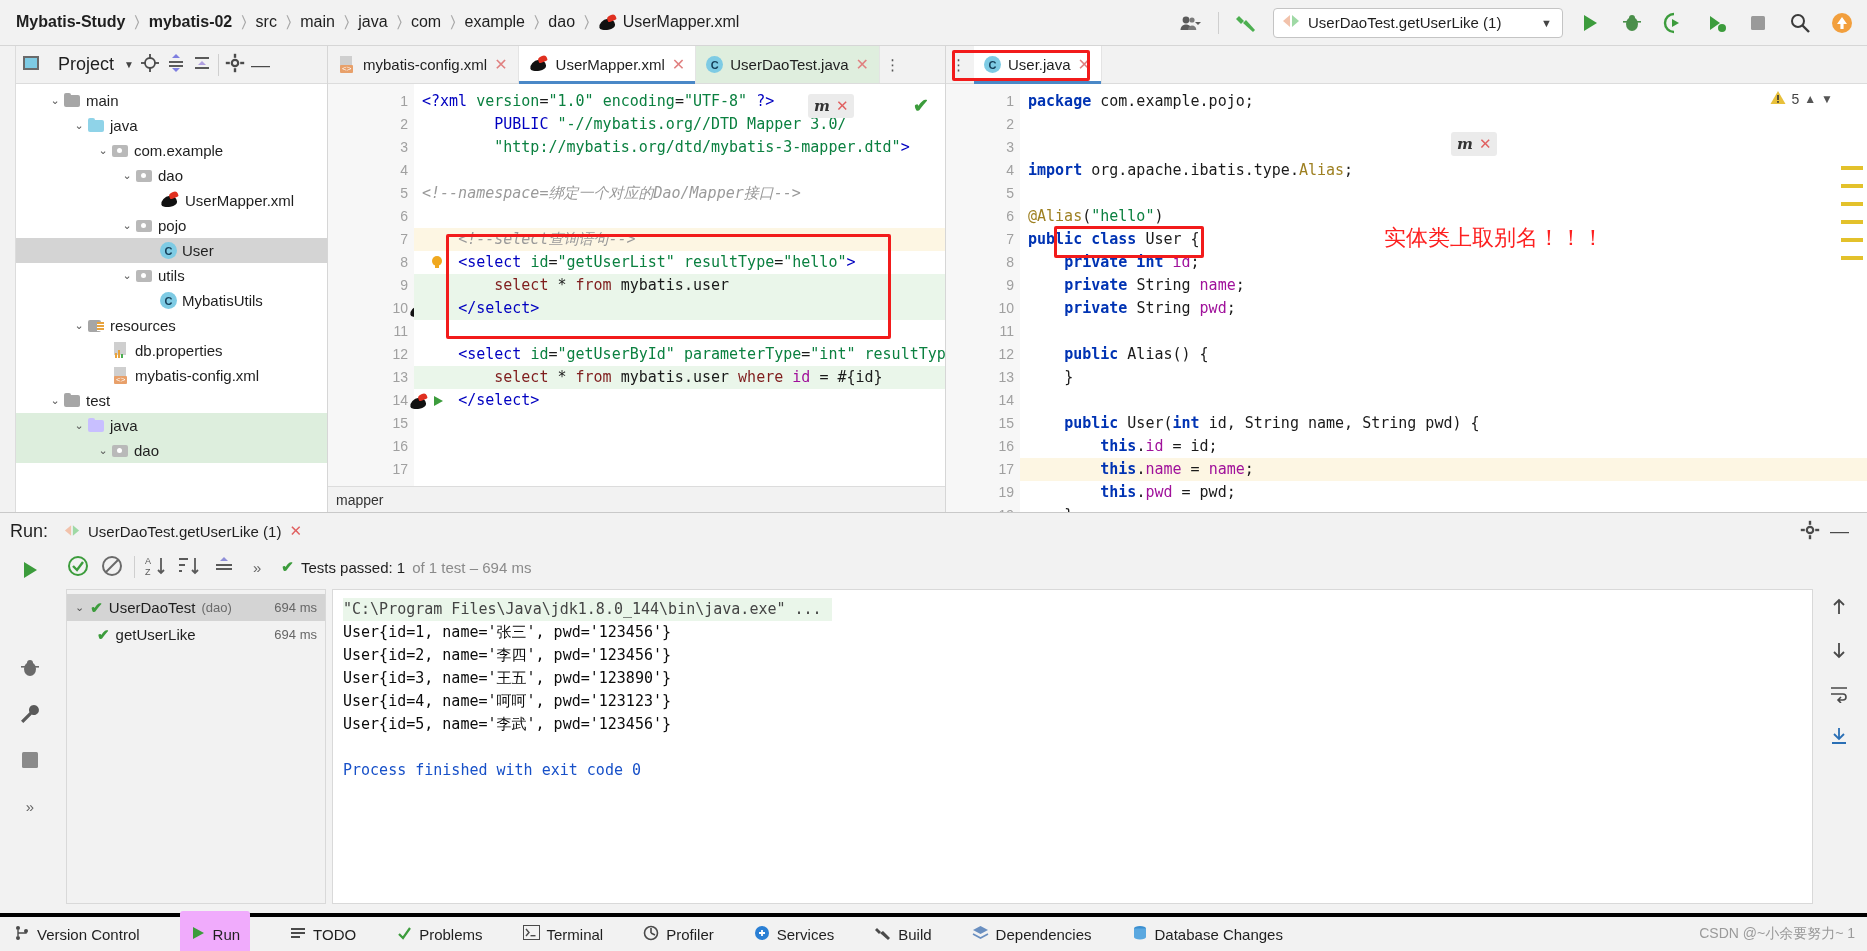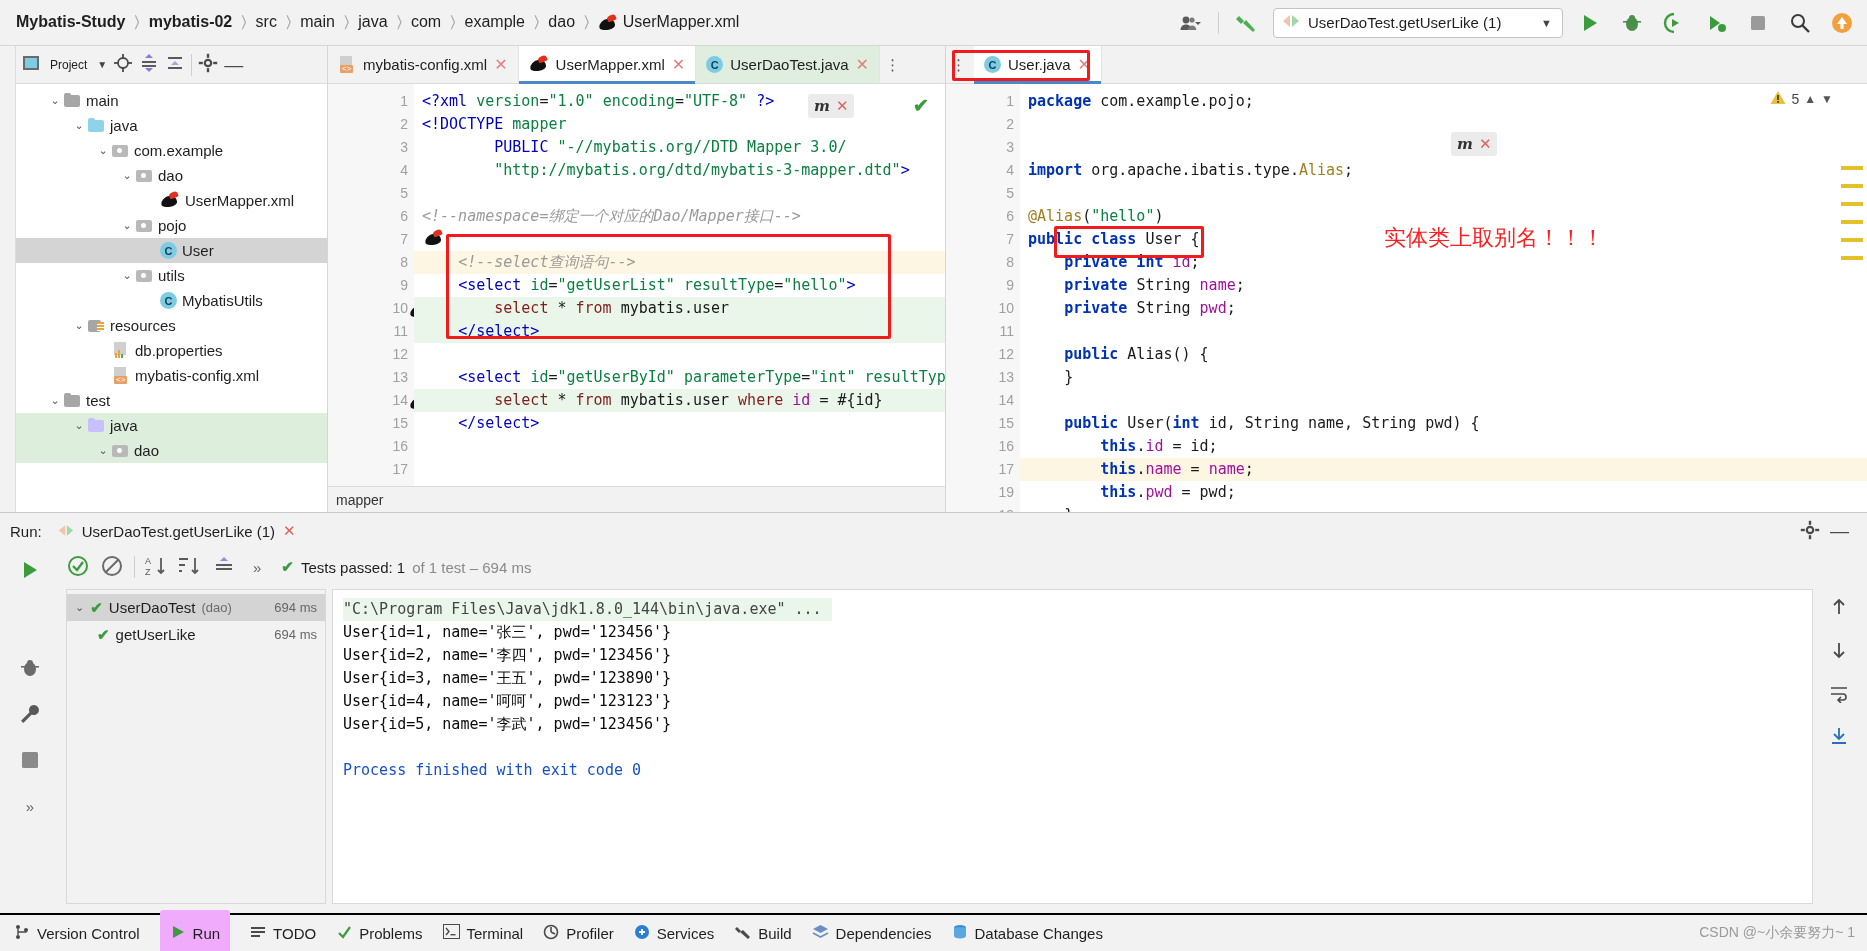--- a/index.html
+++ b/index.html
@@ -61,21 +61,21 @@
 
   
   #leftstrip { width:16px; background:#f2f2f2; border-right:1px solid #dcdcdc; position:relative;}
 
   
   #project { width: 312px; background:#fff; border-right:1px solid #d6d6d6; display:flex; flex-direction:column;}
   #project-header {
     height:38px; background:#f2f2f2; border-bottom:1px solid #dcdcdc;
     display:flex; align-items:center; padding:0 6px; gap:6px;
   }
-  #project-header .ptitle { font-size:12px; margin-left:4px; margin-right:4px;}
+  #project-header .ptitle { font-size:18px; margin-left:12px; margin-right:4px;}
   #tree { flex:1; overflow:hidden; padding-top:4px; font-size:15px; }
   .trow { display:flex; align-items:center; height:25px; padding-left:4px; white-space:nowrap;}
   .trow.sel { background:#d4d4d4; }
   .trow.selgreen { background:#ddeedd; }
   .chev { width:18px; text-align:center; color:#5a5a5a; font-size:11px; }
   .tlabel { margin-left:5px; }
   .fi { width:17px; height:15px; display:inline-block; position:relative; }
   .fi.folder::before{
     content:""; position:absolute; left:0; top:2px; width:16px; height:12px;
     background:#a6a6a6; border-radius:2px;
@@ -171,21 +171,21 @@
 
   .popup{
     position:absolute; background:#ebebeb; border-radius:3px; padding:3px 6px;
     display:flex; align-items:center; gap:6px;
   }
   .mglyph{ font-family:"DejaVu Serif",serif; font-style:italic; font-weight:bold; font-size:15px; color:#333;}
 
   
   #runpanel { height: 398px; background:#f2f2f2; display:flex; flex-direction:column; border-top:1px solid #c9c9c9;}
   #run-head { height:36px; display:flex; align-items:center; padding:0 10px; gap:10px; }
-  #run-head .runlabel { font-size:15px; }
+  #run-head .runlabel { font-size:18px; }
   #run-tab { display:flex; align-items:center; gap:8px; font-size:15px; padding:4px 6px; }
   #run-body { flex:1; display:flex; }
   #run-side {
     width:60px; display:flex; flex-direction:column; align-items:center; padding-top:6px; gap:16px;
   }
   #run-side .sbtn{ width:30px;height:30px;display:flex;align-items:center;justify-content:center;color:#5a5a5a;}
   #run-content { flex:1; display:flex; flex-direction:column; }
   #run-toolbar { height:36px; display:flex; align-items:center; gap:10px; padding-left:6px; }
   #tests-status { display:flex; align-items:center; gap:7px; font-size:15px; margin-left:10px;}
   #tests-status .muted{ color:#8a8a8a;}
@@ -196,21 +196,21 @@
   #test-tree .ttrow.sel{ background:#d4d4d4;}
   #console { flex:1; background:#fff; border:1px solid #d9d9d9; padding:8px 0 0 10px; overflow:hidden;}
   #console .ln{ height:23px; line-height:23px; font-size:15px; white-space:pre; color:#0a0a0a;}
   #console .ln.cmd{ background:#eaf6ea; color:#444; display:inline-block; padding-right:10px;}
   #console .ln.done{ color:#1750c8;}
   #run-rightbar{ width:40px; display:flex; flex-direction:column; align-items:center; padding-top:8px; gap:20px; color:#4a4a4a;}
 
   
   #statusbar {
     position:absolute; left:0; right:0; bottom:0; height:38px; background:#f2f2f2;
-    border-top:2px solid #000000; display:flex; align-items:center; gap:20px; padding-left:14px;
+    border-top:4px solid #000000; display:flex; align-items:center; gap:40px; padding-left:14px;
     font-size:15px;
   }
   #statusbar .sitem{ display:flex; align-items:center; gap:7px; white-space:nowrap;}
   #statusbar .sitem.active{ background:#f0abfc; padding:14px 10px; border-radius:3px;}
   #watermark{ margin-left:auto; margin-right:12px; color:#9a9a9a; font-size:14px; white-space:nowrap;}
 
   .chk { color:#3c9c3c; font-weight:bold; }
   .xred{ color:#e06060; }
 </style>
 </head>
@@ -505,21 +505,20 @@
                 <span><svg width="12" height="12" viewBox="0 0 12 12">
                     <path d="M2 1 L11 6 L2 11 Z" fill="#3c9c3c"></path>
                   </svg></span>
               </span></div>
             <div class="gline">15</div>
             <div class="gline">16</div>
             <div class="gline">17</div>
           </div>
         <div class="codearea" id="codeLeft">
             <div class="cline mono "><span class="k-tag">&lt;?xml</span> <span class="k-attr">version</span><span class="k-plain">=</span><span class="k-str">"1.0"</span> <span class="k-attr">encoding</span><span class="k-plain">=</span><span class="k-str">"UTF-8"</span> <span class="k-tag">?&gt;</span></div>
-            <div class="cline mono "><span class="k-tag">&lt;!DOCTYPE</span> <span class="k-val">mapper</span></div>
             <div class="cline mono ">        <span class="k-tag">PUBLIC</span> <span class="k-str">"-//mybatis.org//DTD Mapper 3.0/</span></div>
             <div class="cline mono ">        <span class="k-str">"http://mybatis.org/dtd/mybatis-3-mapper.dtd"</span><span class="k-tag">&gt;</span></div>
             <div class="cline mono "></div>
             <div class="cline mono "><span class="k-cmt">&lt;!--namespace=绑定一个对应的Dao/Mapper接口--&gt;</span></div>
             <div class="cline mono "></div>
             <div class="cline mono hl-yellow">    <span class="k-cmt">&lt;!--select查询语句--&gt;</span></div>
             <div class="cline mono ">    <span class="k-tag">&lt;select</span> <span class="k-attr">id</span><span class="k-plain">=</span><span class="k-str">"getUserList"</span> <span class="k-attr">resultType</span><span class="k-plain">=</span><span class="k-str">"hello"</span><span class="k-tag">&gt;</span></div>
             <div class="cline mono hl-green">        <span class="k-sqlkw">select</span> <span class="k-plain">*</span> <span class="k-sqlkw">from</span> <span class="k-plain">mybatis.user</span></div>
             <div class="cline mono hl-green">    <span class="k-tag">&lt;/select&gt;</span></div>
             <div class="cline mono "></div>

